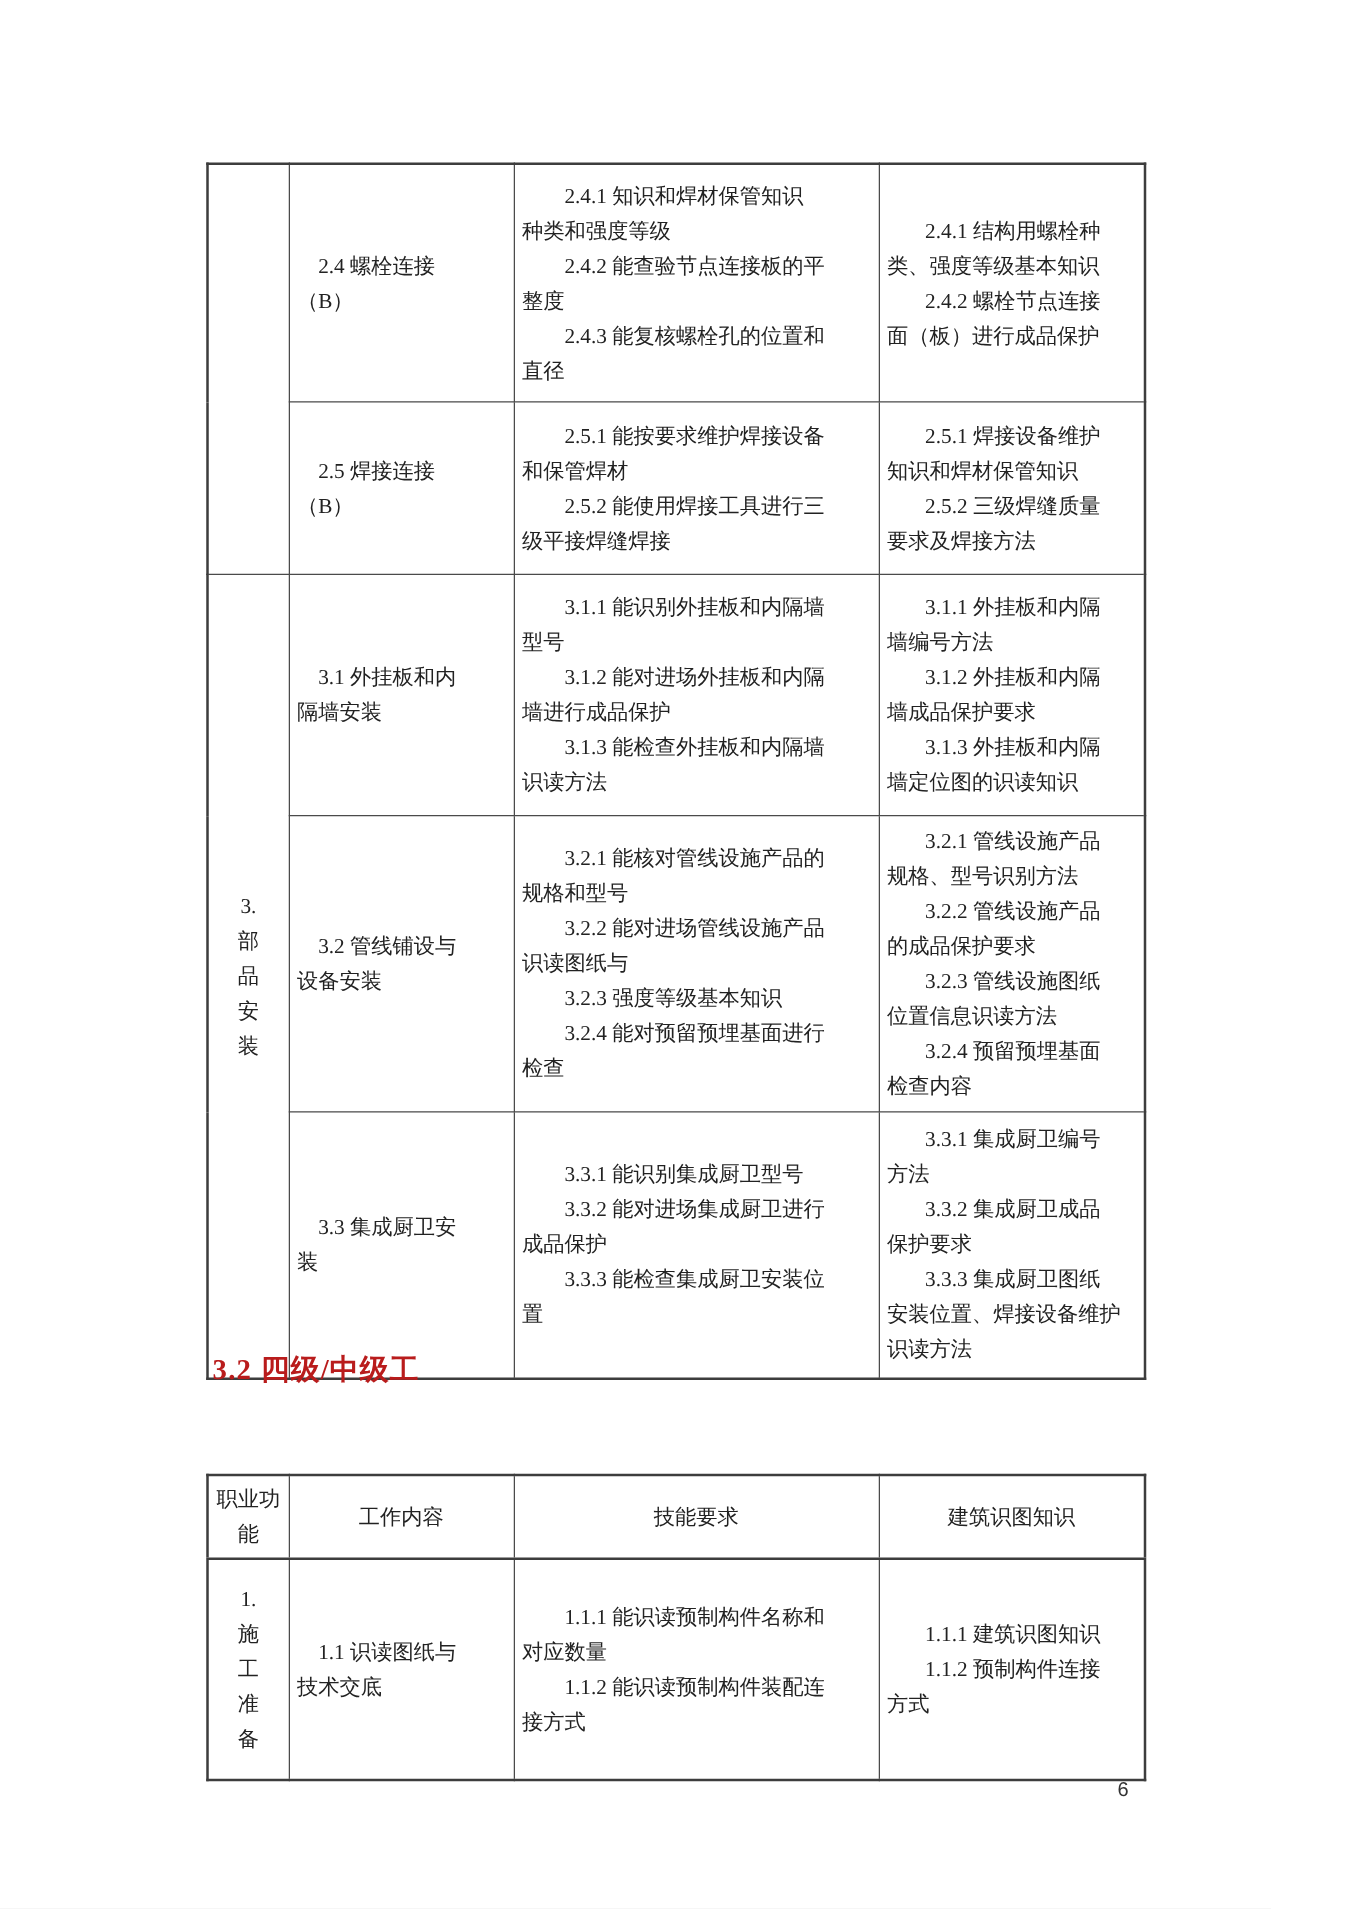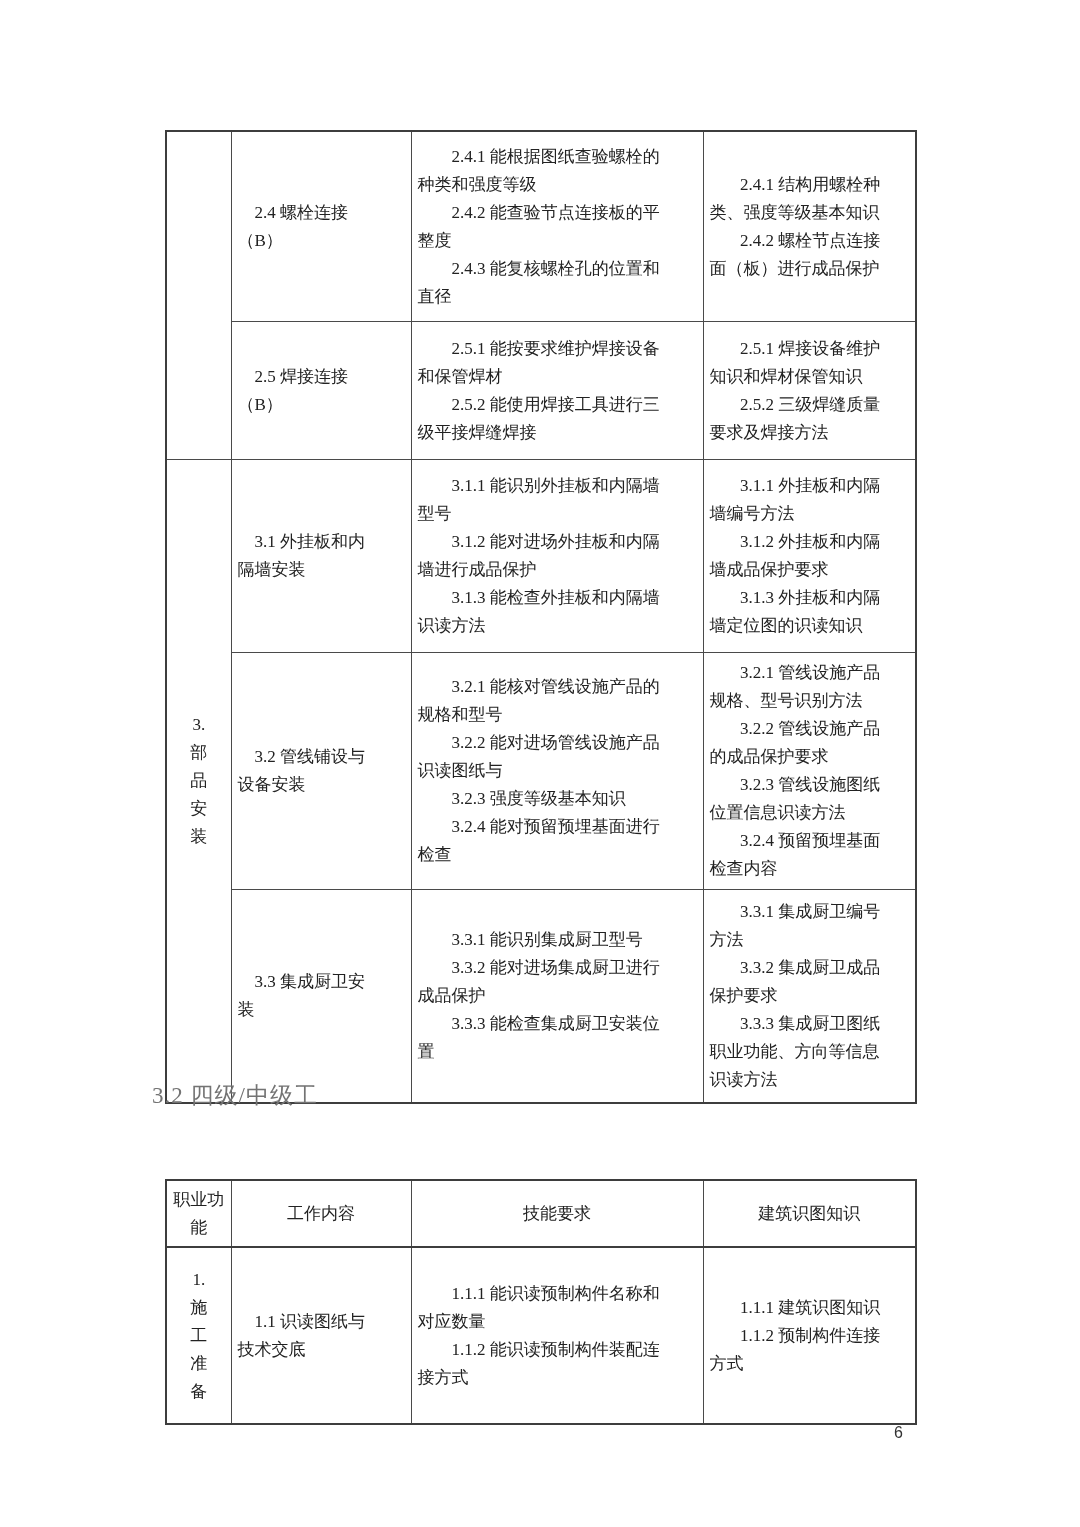--- a/index.html
+++ b/index.html
@@ -47,25 +47,25 @@
     padding-left:7px;padding-right:6px;
   }
   .item{
     margin:0;
     white-space:pre-line;
     text-indent:2em;
   }
   .knowl .item{text-indent:1.8em;}
   .heading{
     position:absolute;
-    left:152px;top:1080px;
+    left:170px;top:1080px;
     margin:0;
     font-size:23px;
-    font-weight:normal;
-    color:#737373;
+    font-weight:bold;
+    color:#b91c1c;
     letter-spacing:1px;
   }
   .pageno{
     position:absolute;
     left:894px;top:1424px;
     font-size:16px;
     color:#333;
     font-family:"Liberation Sans","DejaVu Sans",sans-serif;
   }
 </style>
@@ -80,21 +80,21 @@
         <col style="width:180px">
         <col style="width:292px">
         <col style="width:213px">
     </colgroup>
     <tbody>
       <tr>
         <td class="func-cell" rowspan="2"></td>
         <td class="work-cell" style="height:177px">2.4 螺栓连接
 （B）</td>
         <td>
-          <p class="item">2.4.1 能根据图纸查验螺栓的
+          <p class="item">2.4.1 知识和焊材保管知识
 种类和强度等级</p>
           <p class="item">2.4.2 能查验节点连接板的平
 整度</p>
           <p class="item">2.4.3 能复核螺栓孔的位置和
 直径</p>
         </td>
         <td class="knowl">
           <p class="item">2.4.1 结构用螺栓种
 类、强度等级基本知识</p>
           <p class="item">2.4.2 螺栓节点连接
@@ -174,21 +174,21 @@
 成品保护</p>
           <p class="item">3.3.3 能检查集成厨卫安装位
 置</p>
         </td>
         <td class="knowl">
           <p class="item">3.3.1 集成厨卫编号
 方法</p>
           <p class="item">3.3.2 集成厨卫成品
 保护要求</p>
           <p class="item">3.3.3 集成厨卫图纸
-职业功能、方向等信息
+安装位置、焊接设备维护
 识读方法</p>
         </td>
       </tr>
     </tbody>
   </table>
 
   <h2 class="heading">3.2 四级/中级工</h2>
 
   <table class="tbl lower">
     <colgroup>

